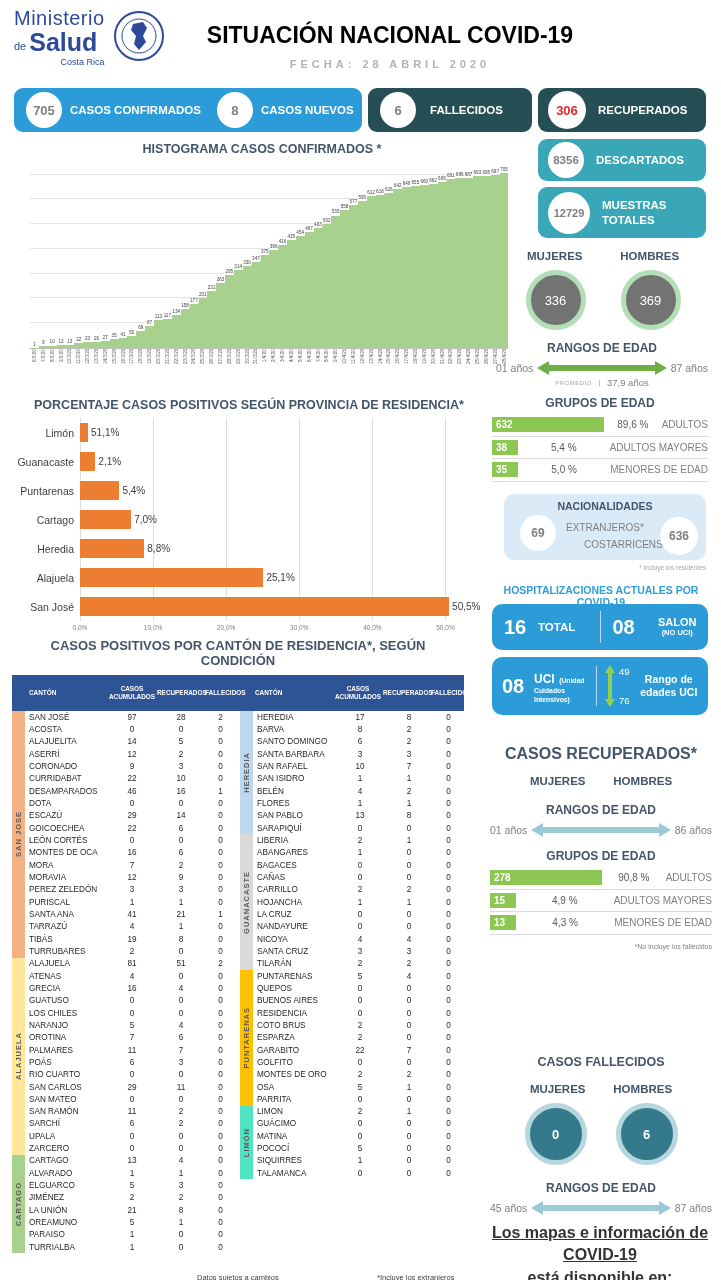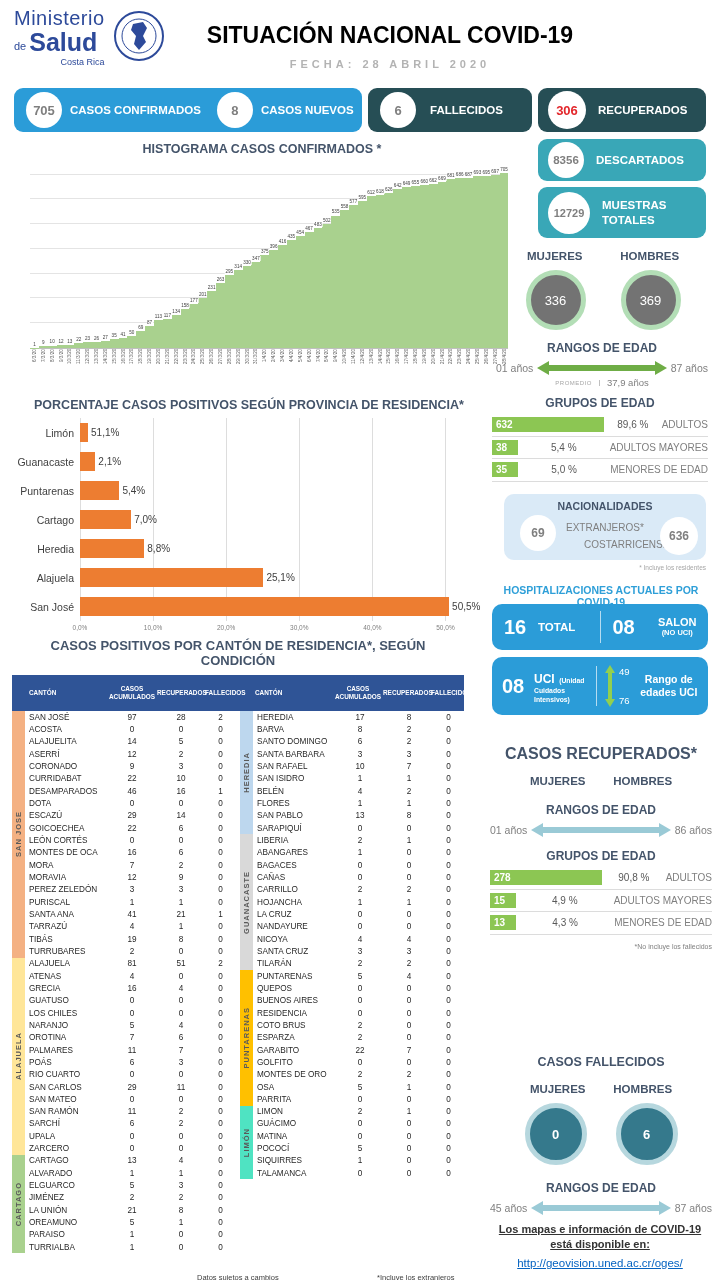--- a/index.html
+++ b/index.html
@@ -146,21 +146,21 @@
 
   
   #recu{left:490px;top:745px;width:222px;}
   #recu .section-title{font-size:16px;}
   #recu-grupos{margin-top:4px;}
   #recu-foot{text-align:right;font-size:7px;color:#808080;margin-top:8px;}
   #fall{left:490px;top:1055px;width:222px;}
   #fall .section-title{font-size:12.5px;}
 
   #side-footer{left:484px;top:1222px;width:232px;text-align:center;}
-  .foot-bold{font-weight:bold;font-size:11px;color:#333;text-decoration:underline;line-height:1.4;}
+  .foot-bold{font-weight:bold;font-size:16px;color:#333;text-decoration:underline;line-height:1.4;}
   .foot-link{font-size:11.5px;color:#0563C1;text-decoration:underline;display:inline-block;margin-top:3px;}
 </style>
 </head>
 <body>
 
 <div class="abs" id="logo">
   <div class="logo-text">
     <div class="lg1">Ministerio</div>
     <div class="lg2">
       <span class="de">de</span>

